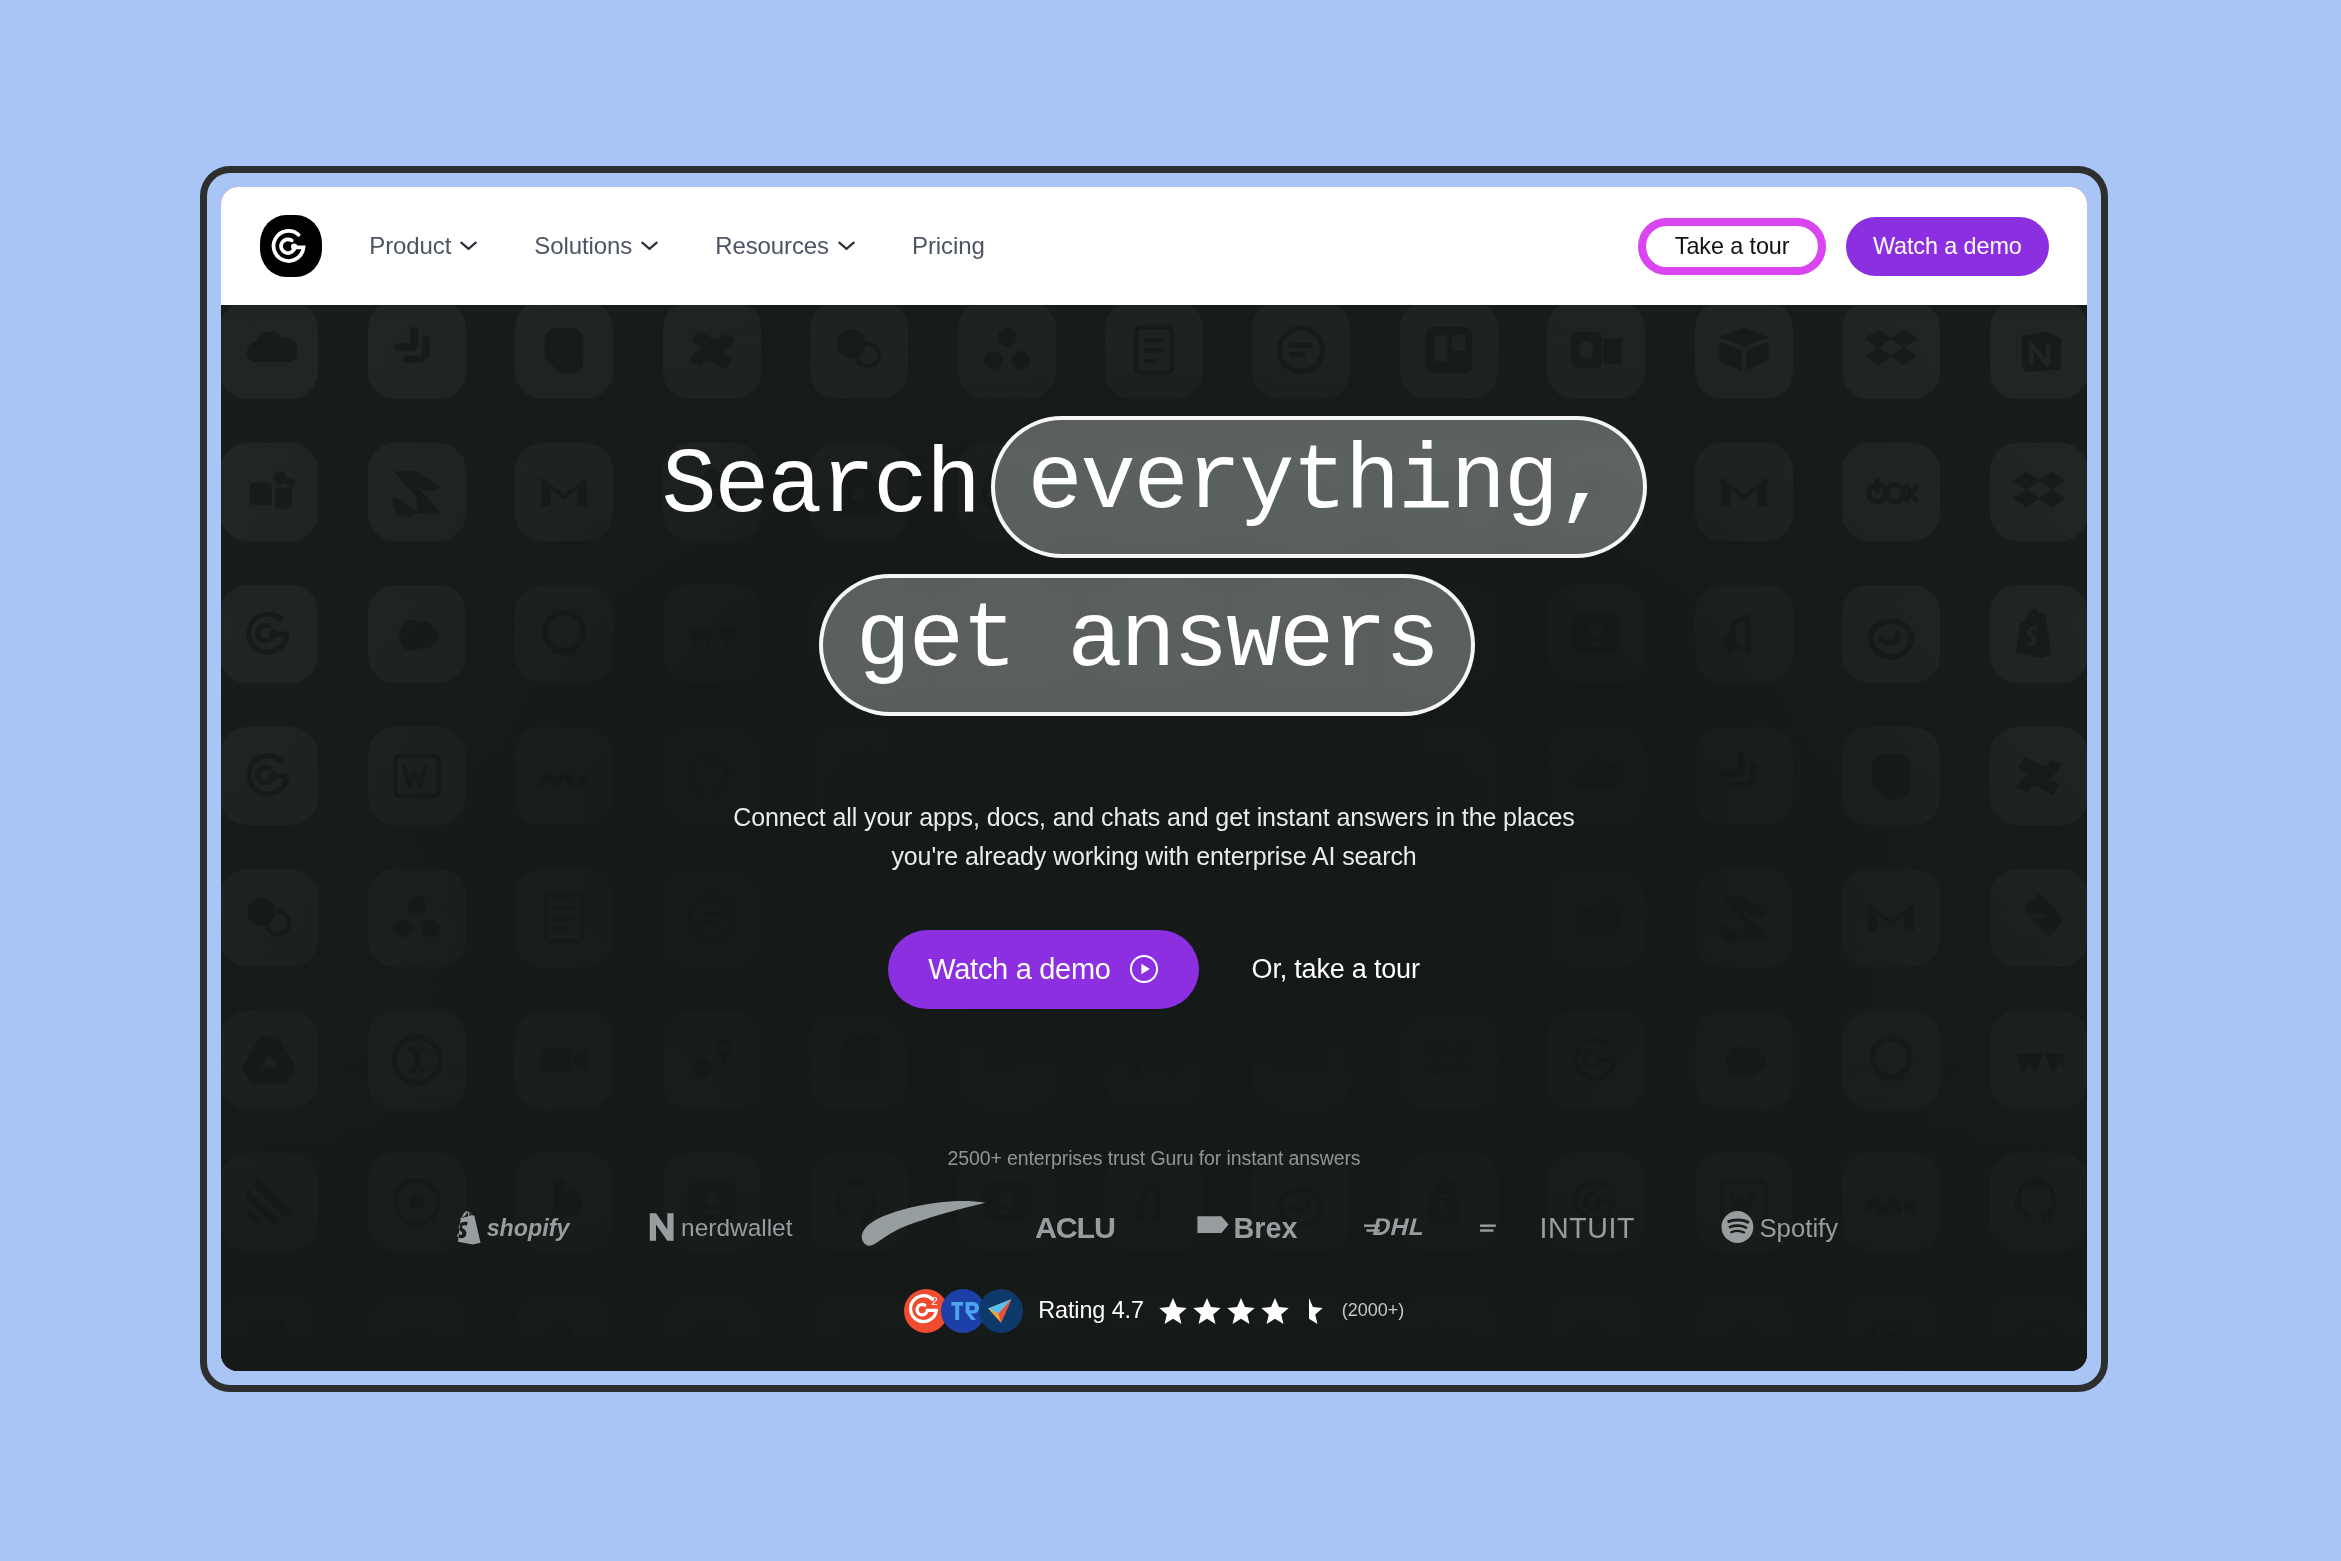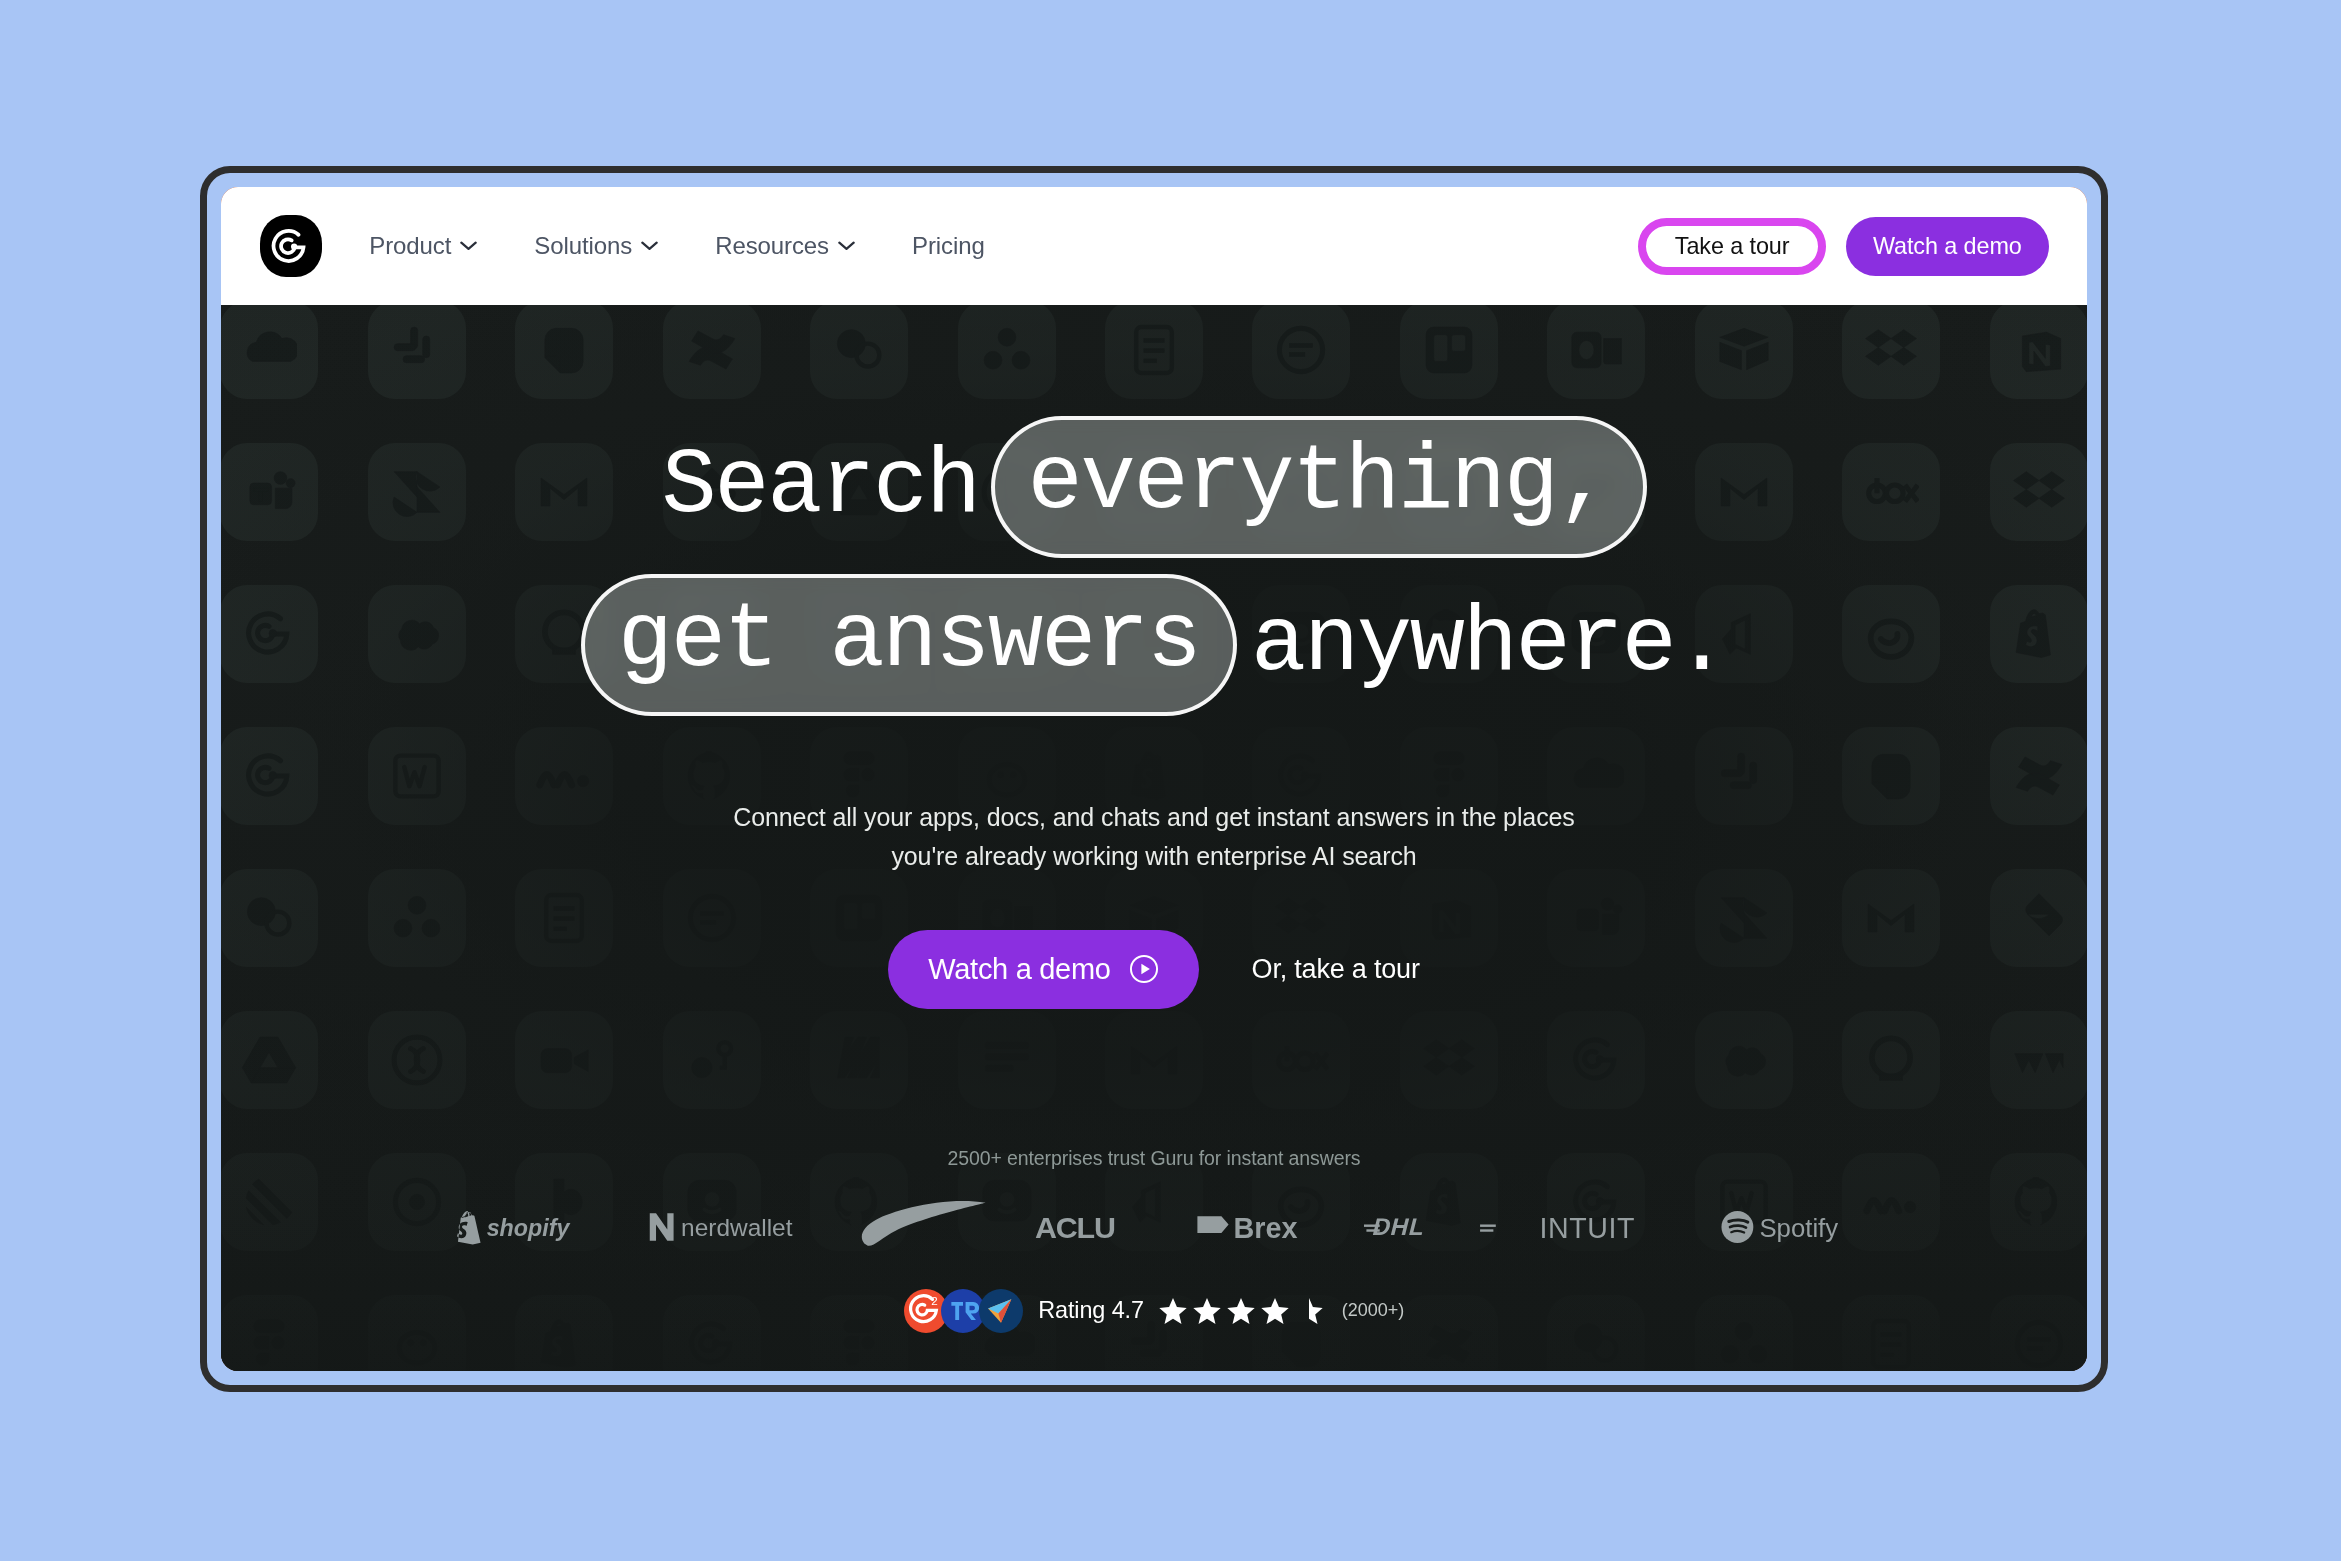--- a/index.html
+++ b/index.html
@@ -1149,21 +1149,20 @@
 
       <div id="hero-content">
 
         <h1 id="headline">
           <div class="hl-line" id="hl-line-1">
             <span>Search</span>
             <span class="pill" id="pill-everything">everything,</span>
           </div>
           <div class="hl-line" id="hl-line-2">
             <span class="pill" id="pill-get-answers">get answers</span>
-            <span>anywhere.</span>
           </div>
         </h1>
 
         <p id="subtitle">Connect all your apps, docs, and chats and get instant answers in the places you're already working with enterprise AI search</p>
 
         <div id="cta-row">
           <div class="btn" id="cta-watch-demo">
             <span>Watch a demo</span>
             <svg id="play-icon" viewBox="0 0 46 46">
               <circle cx="23" cy="23" r="20" fill="none" stroke="#ffffff" stroke-width="3"></circle>

